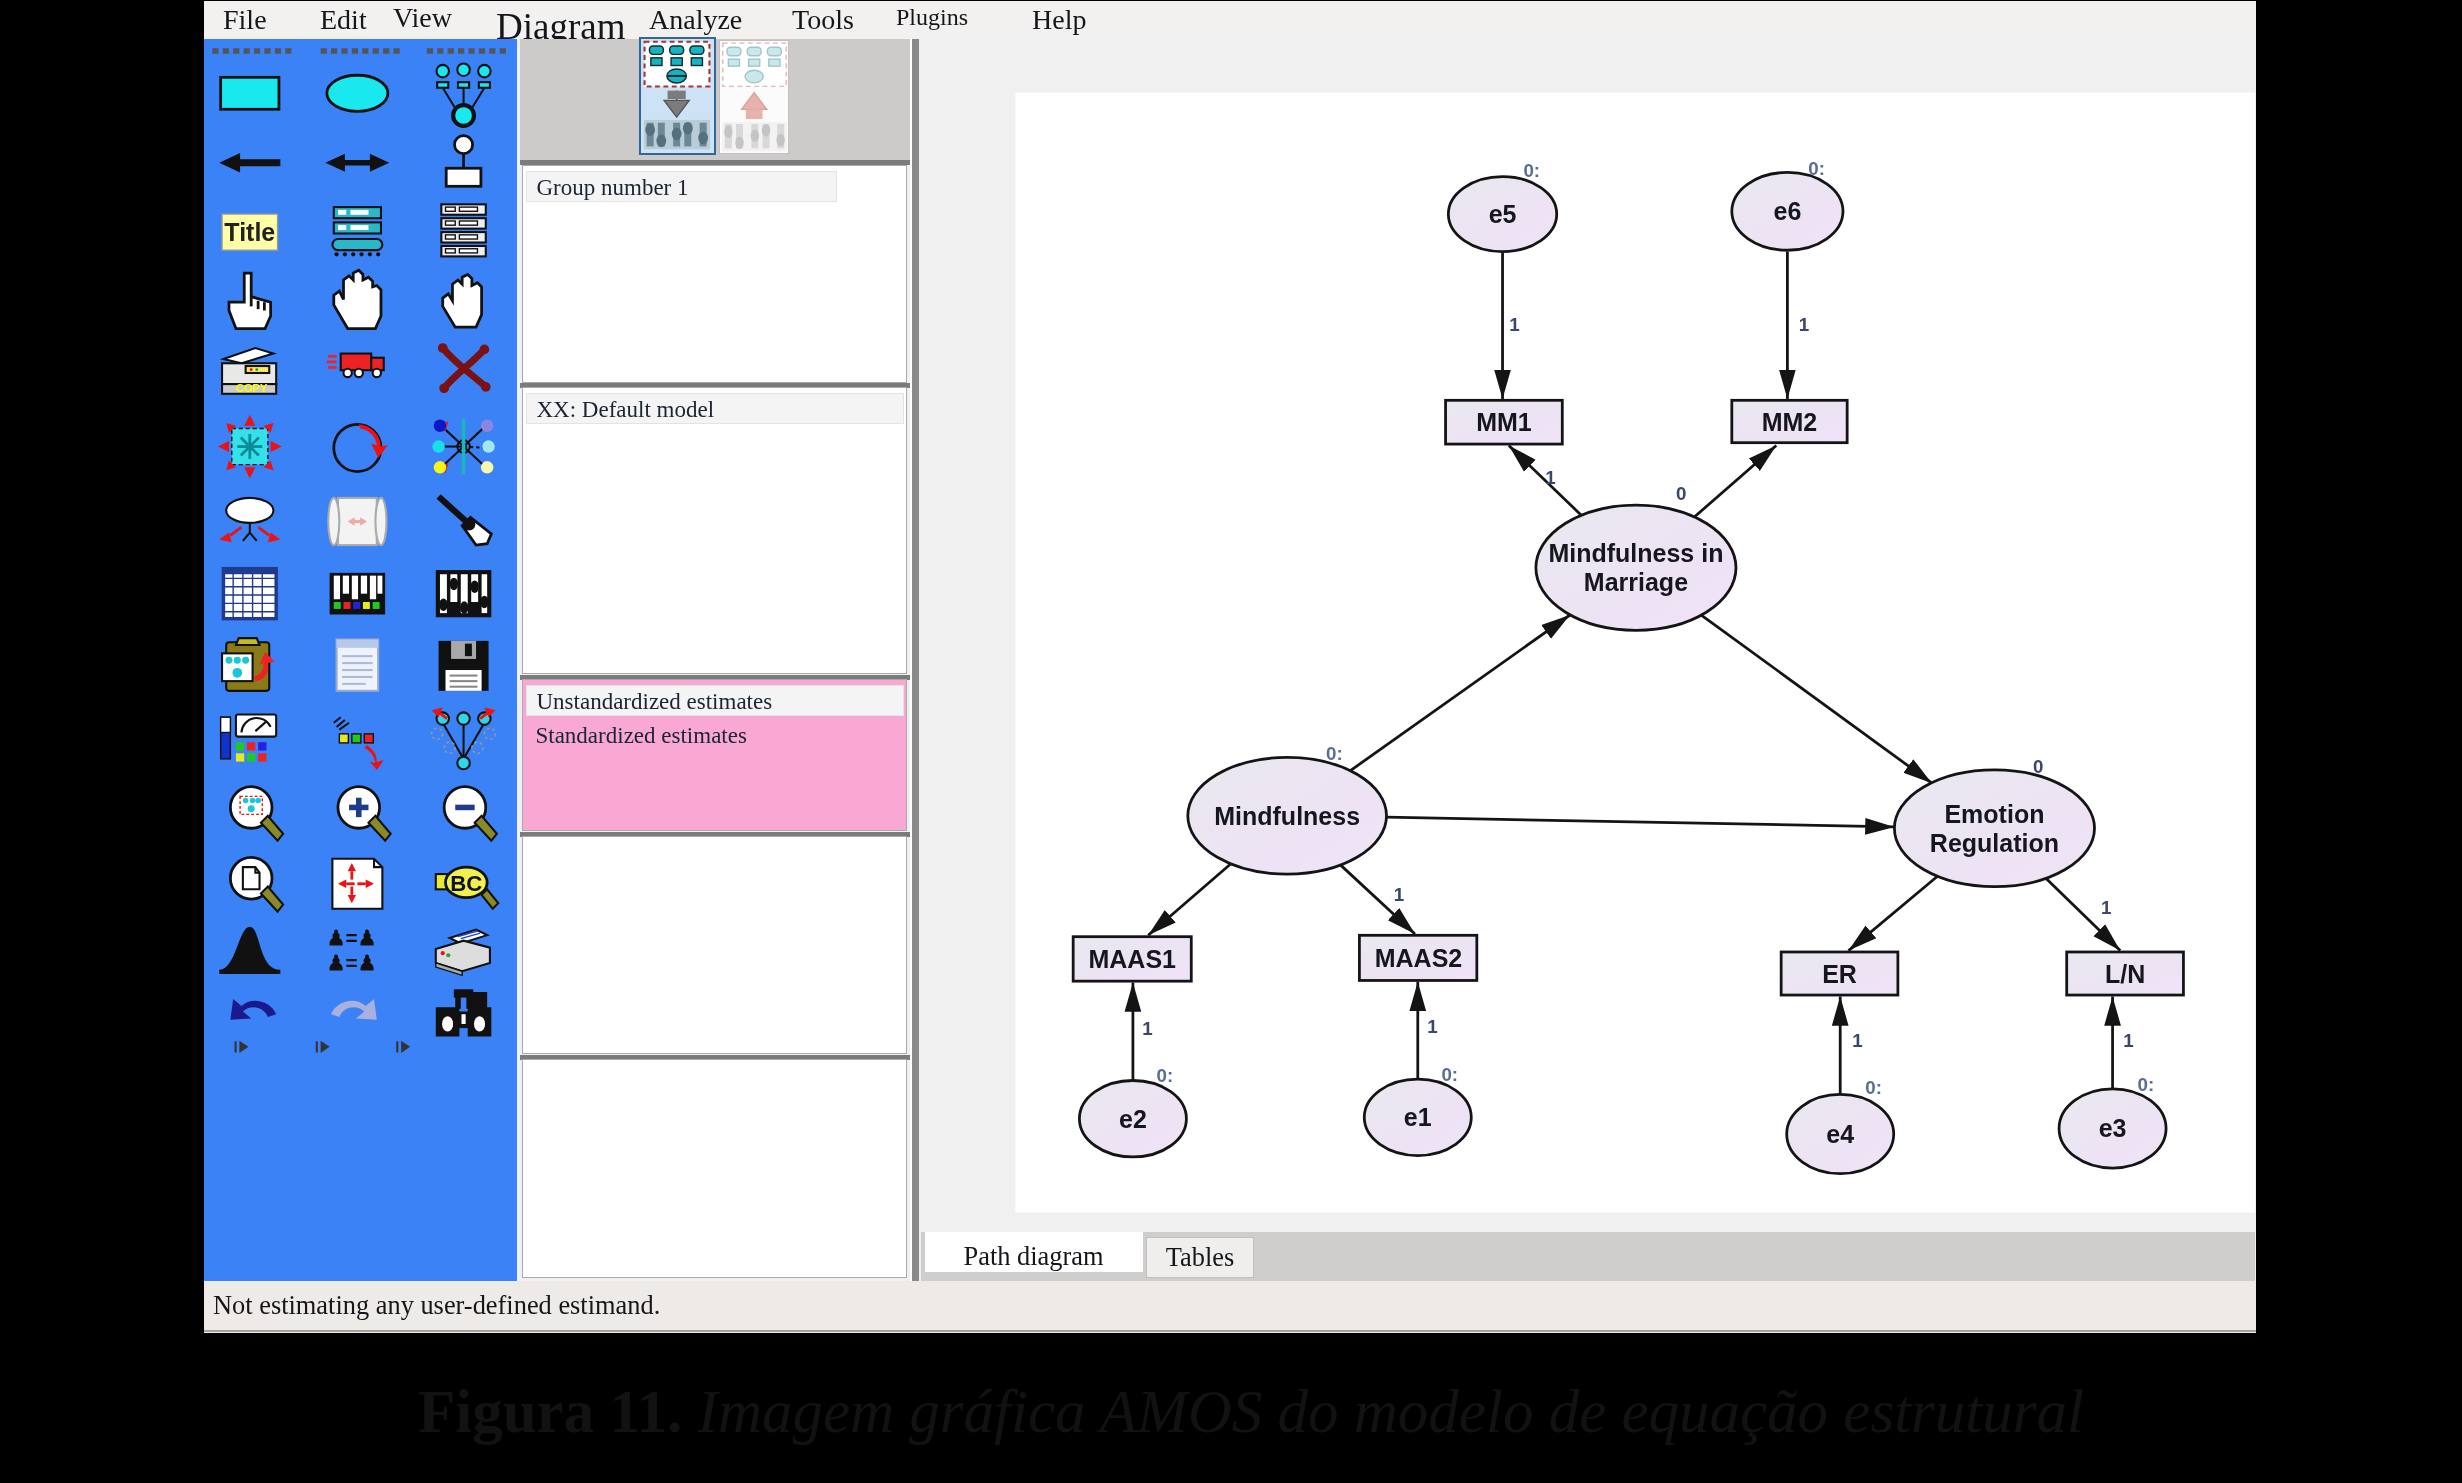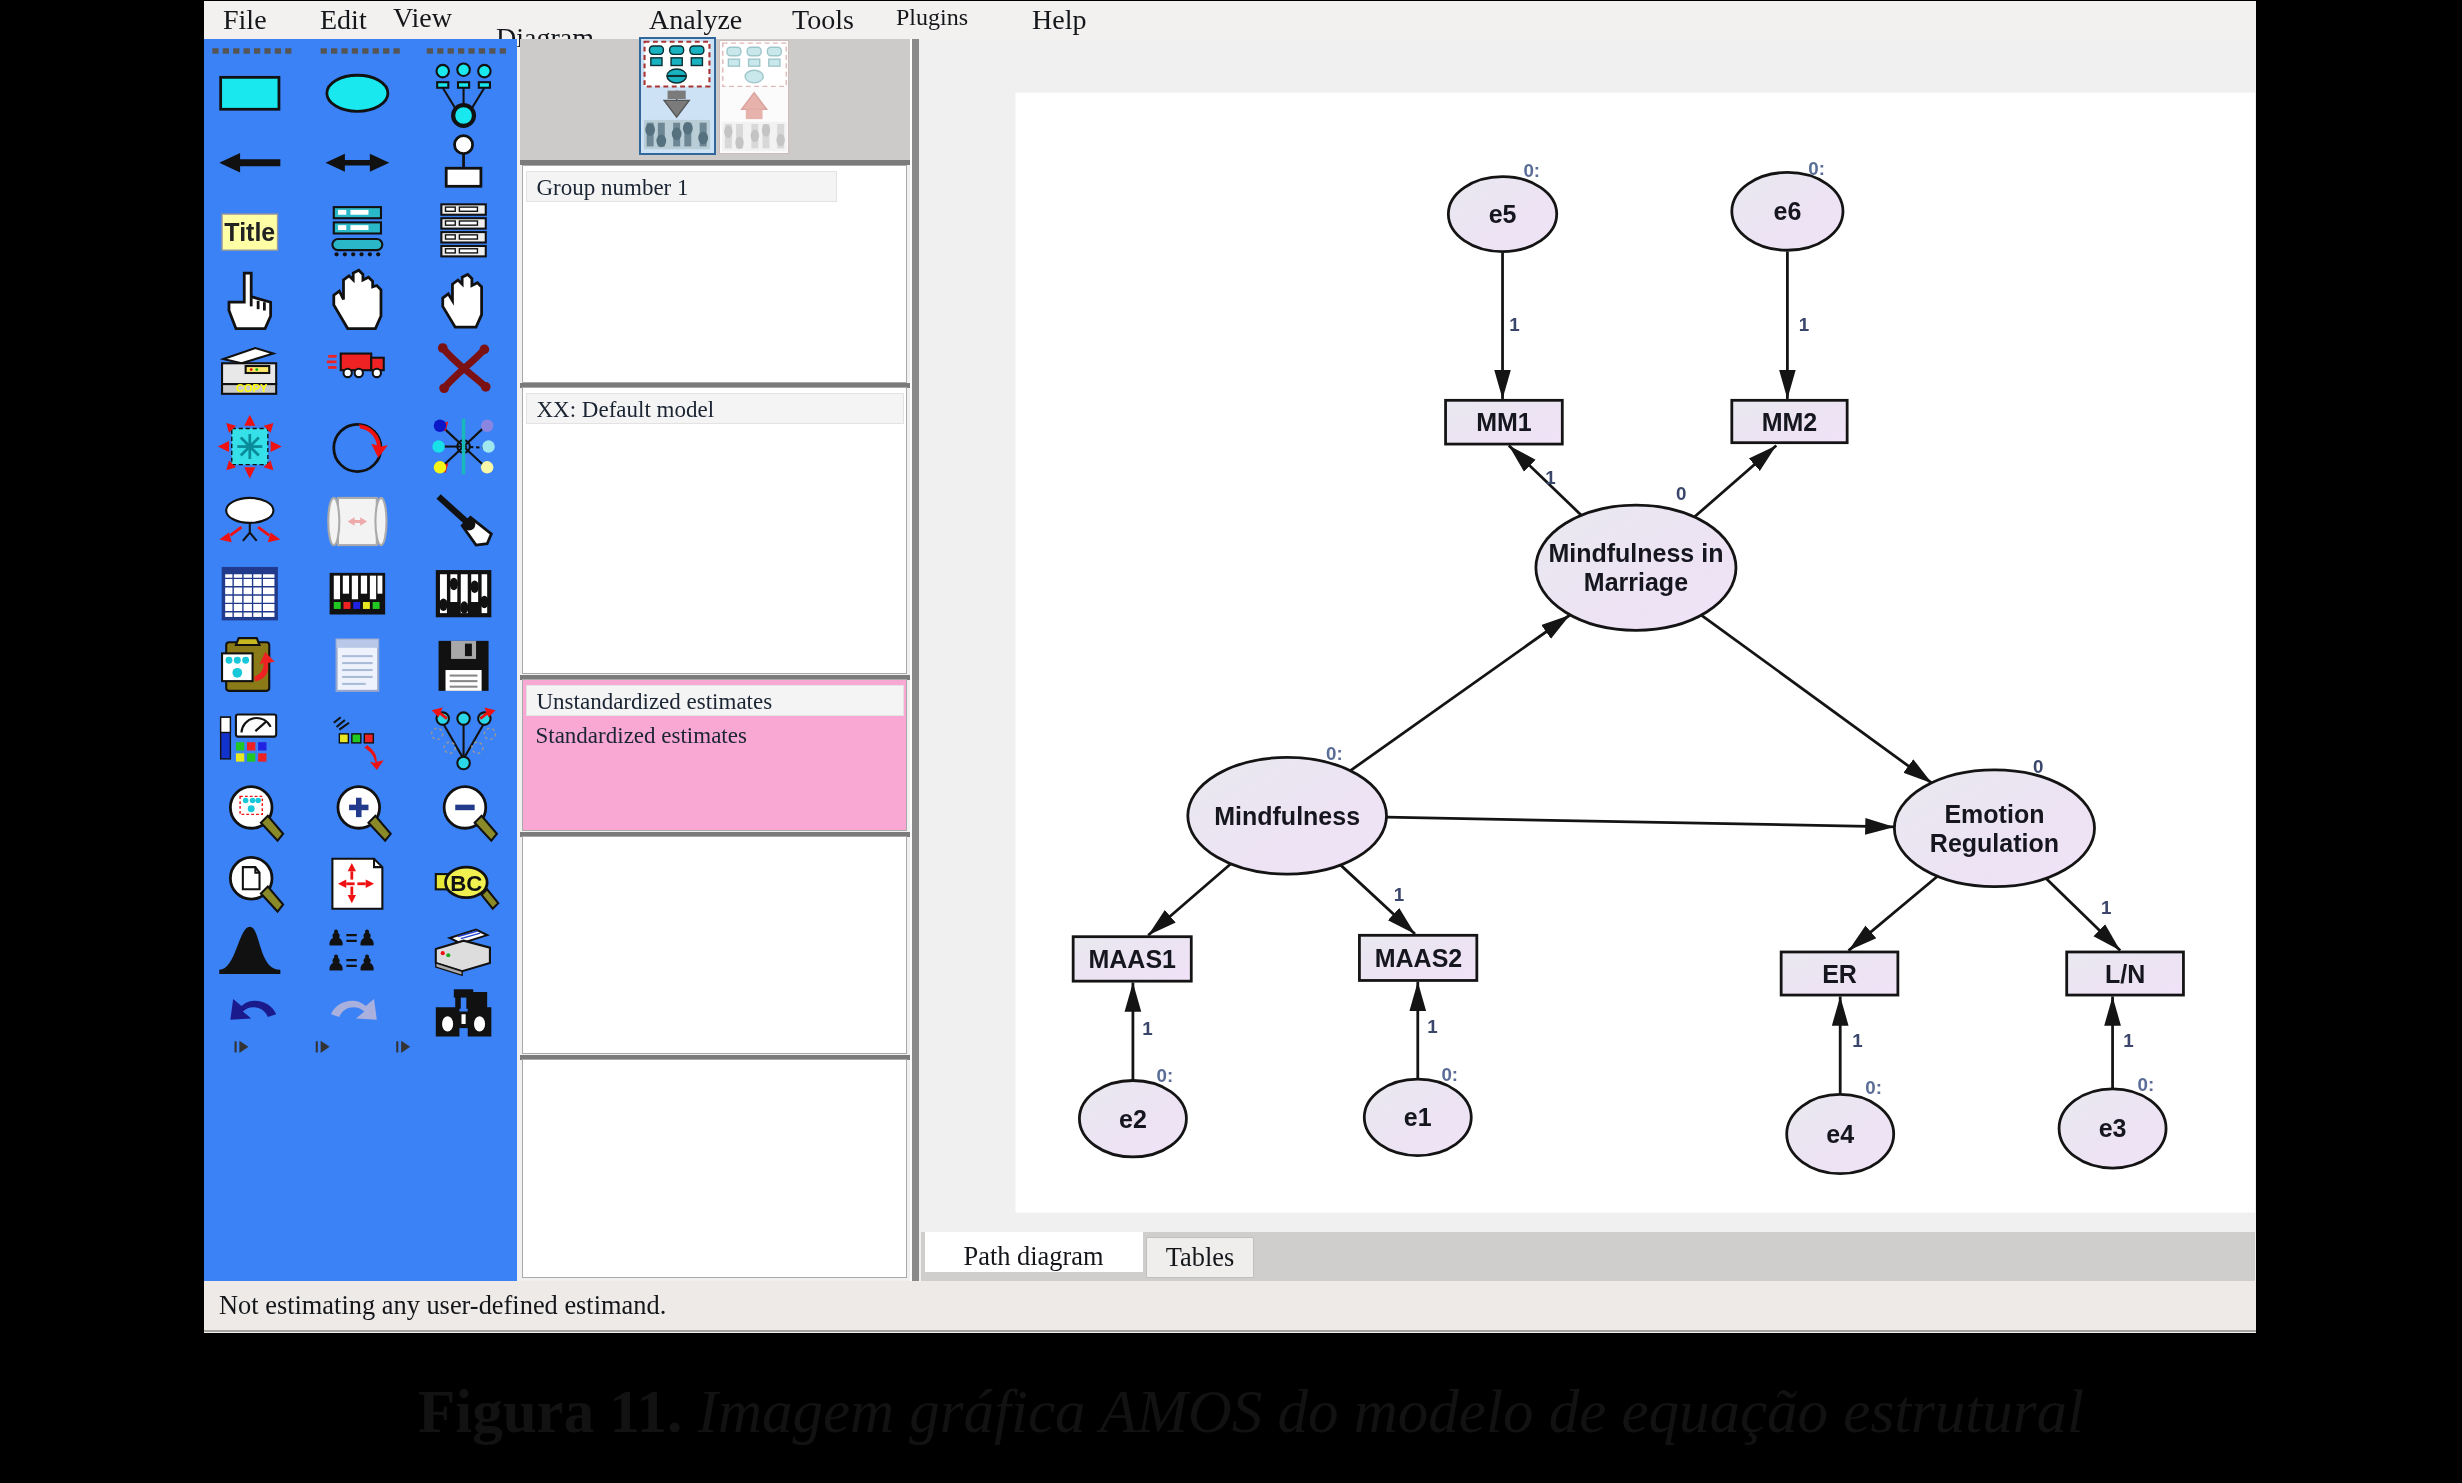--- a/index.html
+++ b/index.html
@@ -1,18 +1,18 @@
 <!DOCTYPE html>
 <html style="font-size:11px"><head><meta charset="utf-8"><style>html,body{margin:0;padding:0;background:#000;width:2462px;height:1484px;overflow:hidden}*{box-sizing:border-box}.t{font-family:Liberation Serif, serif;color:#14161a;white-space:nowrap}</style></head><body>
 <div style="position:absolute;left:204px;top:1.4px;width:2052px;height:1332px;background:#f0f0f0">
     <div style="position:absolute;left:0;top:0;width:2052px;height:38px;background:#f2f1f0">
       <span class="t" style="position:absolute;left:19px;top:2.8px;font-size:28px">File</span>
       <span class="t" style="position:absolute;left:116px;top:2.8px;font-size:28px">Edit</span>
       <span class="t" style="position:absolute;left:189px;top:1px;font-size:28px">View</span>
-      <span class="t" style="position:absolute;left:292px;top:21px;font-size:28px">Diagram</span>
+      <span class="t" style="position:absolute;left:292px;top:4px;font-size:37px">Diagram</span>
       <span class="t" style="position:absolute;left:445px;top:2.8px;font-size:28px">Analyze</span>
       <span class="t" style="position:absolute;left:588px;top:2.8px;font-size:28px">Tools</span>
       <span class="t" style="position:absolute;left:692px;top:2.8px;font-size:24px">Plugins</span>
       <span class="t" style="position:absolute;left:828px;top:2.8px;font-size:28px">Help</span>
     </div>
     <div style="position:absolute;left:0;top:38px;width:313px;height:1243px;background:#3b82f6">
       <svg width="313" height="1244" viewBox="0 0 451 1790" style="position:absolute;left:0;top:0">
         <rect x="12" y="12" width="9" height="8" fill="#555"></rect>
         <rect x="27" y="12" width="9" height="8" fill="#555"></rect>
         <rect x="42" y="12" width="9" height="8" fill="#555"></rect>
@@ -634,15 +634,15 @@
       <text x="2087" y="1555" font-size="27" font-weight="bold" fill="#5a6d96" text-anchor="middle" font-family="Liberation Sans,sans-serif">0:</text>
       <text x="2697" y="1574" font-size="27" font-weight="bold" fill="#5a6d96" text-anchor="middle" font-family="Liberation Sans,sans-serif">0:</text>
       <text x="3089" y="1570" font-size="27" font-weight="bold" fill="#5a6d96" text-anchor="middle" font-family="Liberation Sans,sans-serif">0:</text>
       <text x="2420" y="719" font-size="27" font-weight="bold" fill="#3a466b" text-anchor="middle" font-family="Liberation Sans,sans-serif">0</text>
       <text x="2934" y="1112" font-size="27" font-weight="bold" fill="#3a466b" text-anchor="middle" font-family="Liberation Sans,sans-serif">0</text>
     </svg>
     <div style="position:absolute;left:717px;top:1231px;width:1334px;height:49px;background:#cfcecd">
       <div class="t" style="position:absolute;left:3.5px;top:0;width:218px;height:40px;background:#fff;font-size:26.4px;line-height:49px;text-align:center">Path diagram</div>
       <div class="t" style="position:absolute;left:225px;top:4.2px;width:108px;height:41px;background:#efeeed;border:0.7px solid #c0c0c0;font-size:26.4px;line-height:39px;text-align:center">Tables</div>
     </div>
-    <div class="t" style="position:absolute;left:0;top:1280px;width:2052px;height:51px;background:#edeae7;border-bottom:2.1px solid #a5a29d;font-size:26.4px;line-height:49px;padding-left:15px">Not estimating any user-defined estimand.</div>
+    <div class="t" style="position:absolute;left:0;top:1280px;width:2052px;height:51px;background:#edeae7;border-bottom:2.1px solid #a5a29d;font-size:26.4px;line-height:49px;padding-left:9px">Not estimating any user-defined estimand.</div>
   </div>
 <div style="position:absolute;left:0;top:1377px;width:2502px;text-align:center;font-family:'Liberation Serif',serif;font-size:61px;color:#121212"><b>Figura 11.</b> <i>Imagem gráfica AMOS do modelo de equação estrutural</i></div>
 
 </body></html>

